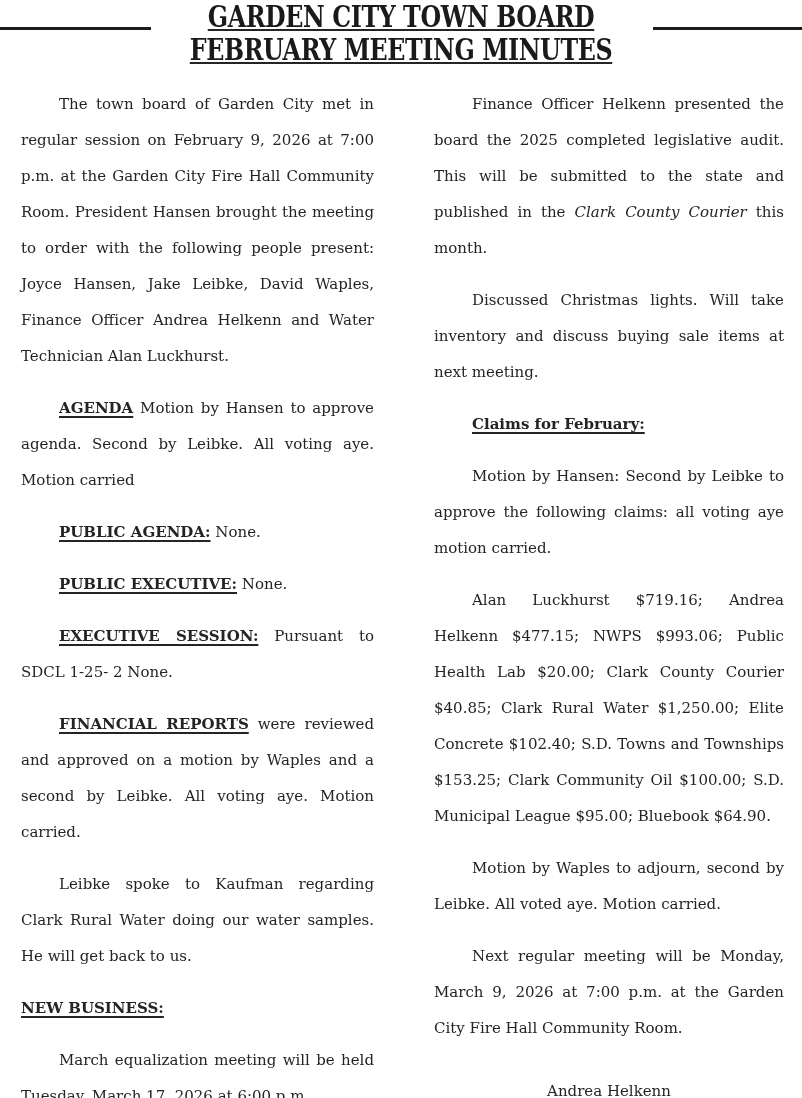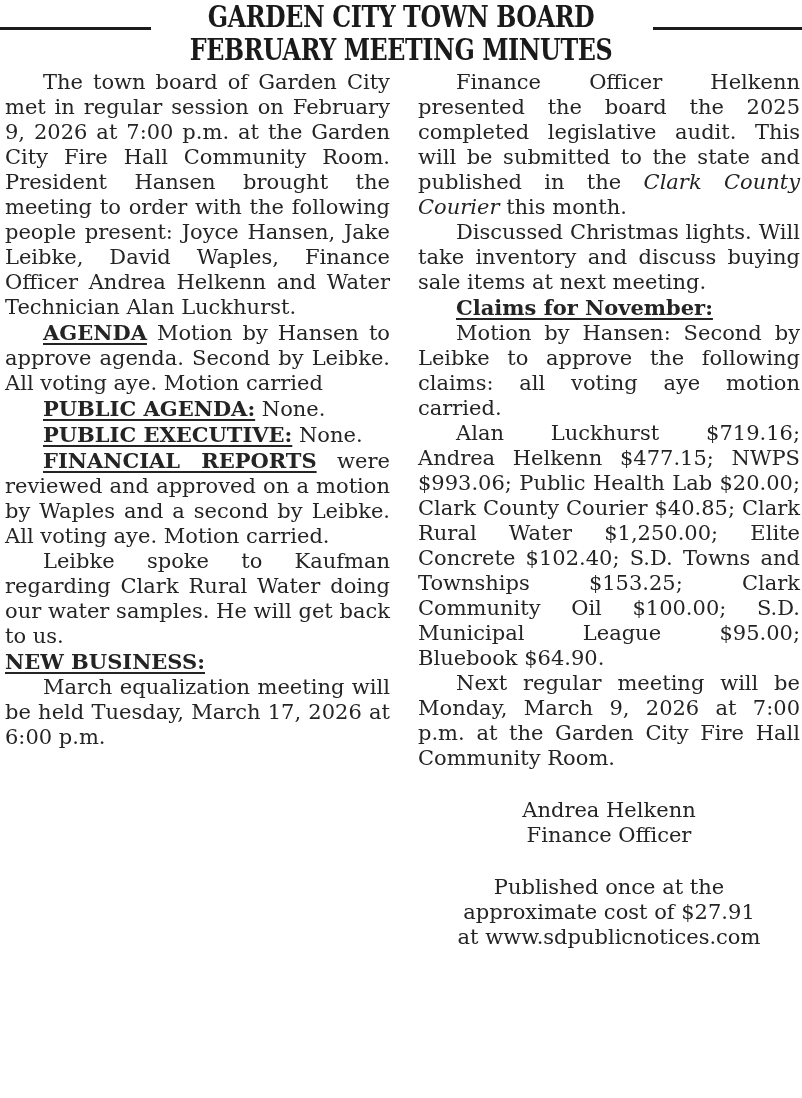--- a/index.html
+++ b/index.html
@@ -10,20 +10,21 @@
     background: #ffffff;
     color: #242424;
     font-family: "DejaVu Serif", "Liberation Serif", serif;
     overflow: hidden;
   }
   
   .masthead {
     position: absolute;
     top: 1px; left: 0; right: 0;
     text-align: center;
+    text-decoration: underline;
   }
   .title-line {
     font-weight: bold;
     font-size: 29px;
     line-height: 33px;
     color: #1a1a1a;
     letter-spacing: -0.5px;
     white-space: nowrap;
     transform: scaleX(0.82);
     transform-origin: 50% 50%;
@@ -39,23 +40,23 @@
   
   .cols {
     position: absolute;
     top: 70px; left: 5px;
     display: flex;
     gap: 28px;
   }
   .col { width: 385px; }
   .col.right-col { width: 382px; }
   .col p {
-    margin: 0;
-    font-size: 21px;
-    line-height: 25px;
+    margin: 16px;
+    font-size: 15px;
+    line-height: 36px;
     text-align: justify;
     hyphens: auto;
     -webkit-hyphens: auto;
   }
   .col p.indent { text-indent: 38px; }
   .col p.align-right { text-align: center; }
   .bu {
     font-weight: bold;
     text-decoration: underline;
     text-decoration-thickness: 1.5px;
@@ -75,32 +76,34 @@
     <div class="title-line">GARDEN CITY TOWN BOARD</div>
     <div class="title-line">FEBRUARY MEETING MINUTES</div>
   </div>
 
   <div class="cols">
     <div class="col left-col" id="col-left">
         <p class="indent"><span>The town board of Garden City met in regular session on February 9, 2026 at 7:00 p.m. at the Garden City Fire Hall Community Room. President Hansen brought the meeting to order with the following people present: Joyce Hansen, Jake Leibke, David Waples, Finance Officer Andrea Helkenn and Water Technician Alan Luckhurst.</span></p>
         <p class="indent"><span class="bu">AGENDA</span><span> Motion by Hansen to approve agenda. Second by Leibke. All voting aye. Motion carried</span></p>
         <p class="indent"><span class="bu">PUBLIC AGENDA:</span><span> None.</span></p>
         <p class="indent"><span class="bu">PUBLIC EXECUTIVE:</span><span> None.</span></p>
+        <p class="indent"><span class="bu">EXECUTIVE SESSION:</span><span> Pursuant to SDCL 1-25- 2 None.</span></p>
         <p class="indent"><span class="bu">FINANCIAL REPORTS</span><span> were reviewed and approved on a motion by Waples and a second by Leibke. All voting aye. Motion carried.</span></p>
         <p class="indent"><span>Leibke spoke to Kaufman regarding Clark Rural Water doing our water samples. He will get back to us.</span></p>
         <p><span class="bu">NEW BUSINESS:</span></p>
         <p class="indent"><span>March equalization meeting will be held Tuesday, March 17, 2026 at 6:00 p.m.</span></p>
       </div>
     <div class="col right-col" id="col-right">
 
     <p class="indent"><span>Finance Officer Helkenn presented the board the 2025 completed legislative audit. This will be submitted to the state and published in the </span><span class="it">Clark County Courier</span><span> this month.</span></p>
         <p class="indent"><span>Discussed Christmas lights. Will take inventory and discuss buying sale items at next meeting.</span></p>
-        <p class="indent"><span class="bu">Claims for November:</span></p>
+        <p class="indent"><span class="bu">Claims for February:</span></p>
         <p class="indent"><span>Motion by Hansen: Second by Leibke to approve the following claims: all voting aye motion carried.</span></p>
         <p class="indent"><span>Alan Luckhurst $719.16; Andrea Helkenn $477.15; NWPS $993.06; Public Health Lab $20.00; Clark County Courier $40.85; Clark Rural Water $1,250.00; Elite Concrete $102.40; S.D. Towns and Townships $153.25; Clark Community Oil $100.00; S.D. Municipal League $95.00; Bluebook $64.90.</span></p>
+        <p class="indent"><span>Motion by Waples to adjourn, second by Leibke. All voted aye. Motion carried.</span></p>
         <p class="indent"><span>Next regular meeting will be Monday, March 9, 2026 at 7:00 p.m. at the Garden City Fire Hall Community Room.</span></p>
         <p class="align-right" style="margin-top: 26.8px;"><span>Andrea Helkenn</span></p>
         <p class="align-right"><span>Finance Officer</span></p>
         <p class="align-right" style="margin-top: 26.8px;"><span>Published once at the</span></p>
         <p class="align-right"><span>approximate cost of $27.91</span></p>
         <p class="align-right"><span>at www.sdpublicnotices.com</span></p>
       </div>
   </div>
 
 </div>

